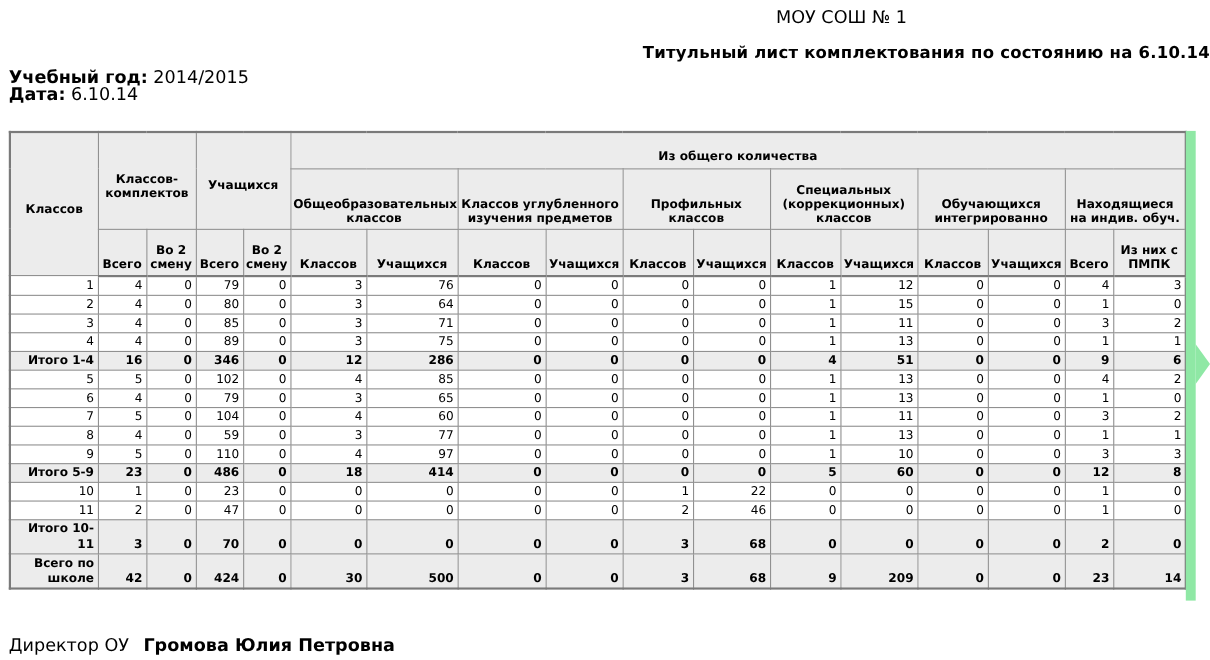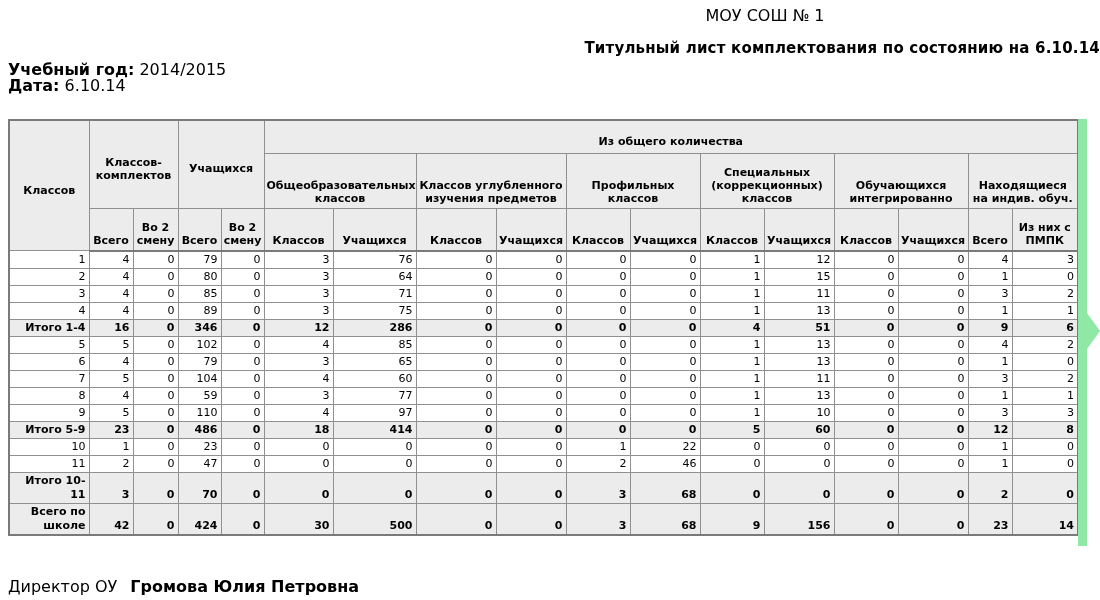--- a/index.html
+++ b/index.html
@@ -408,21 +408,21 @@
         <td>0</td>
         <td>424</td>
         <td>0</td>
         <td>30</td>
         <td>500</td>
         <td>0</td>
         <td>0</td>
         <td>3</td>
         <td>68</td>
         <td>9</td>
-        <td>156</td>
+        <td>209</td>
         <td>0</td>
         <td>0</td>
         <td>23</td>
         <td>14</td>
       </tr>
     </tbody>
 </table>
 
 <div class="pager-strip"></div>
 <div class="pager-arrow"></div>

